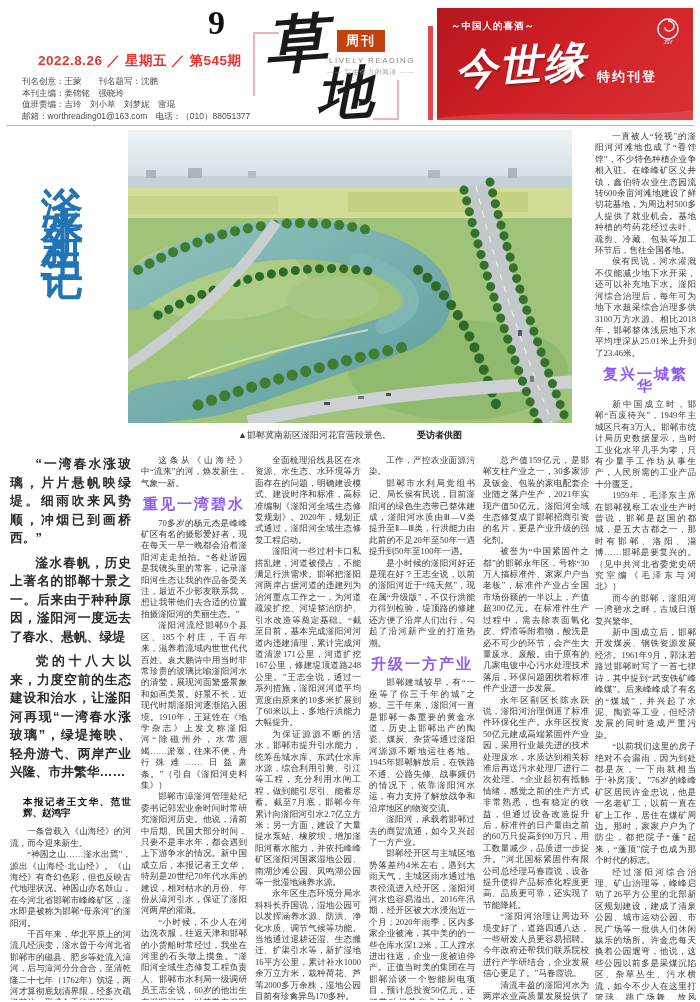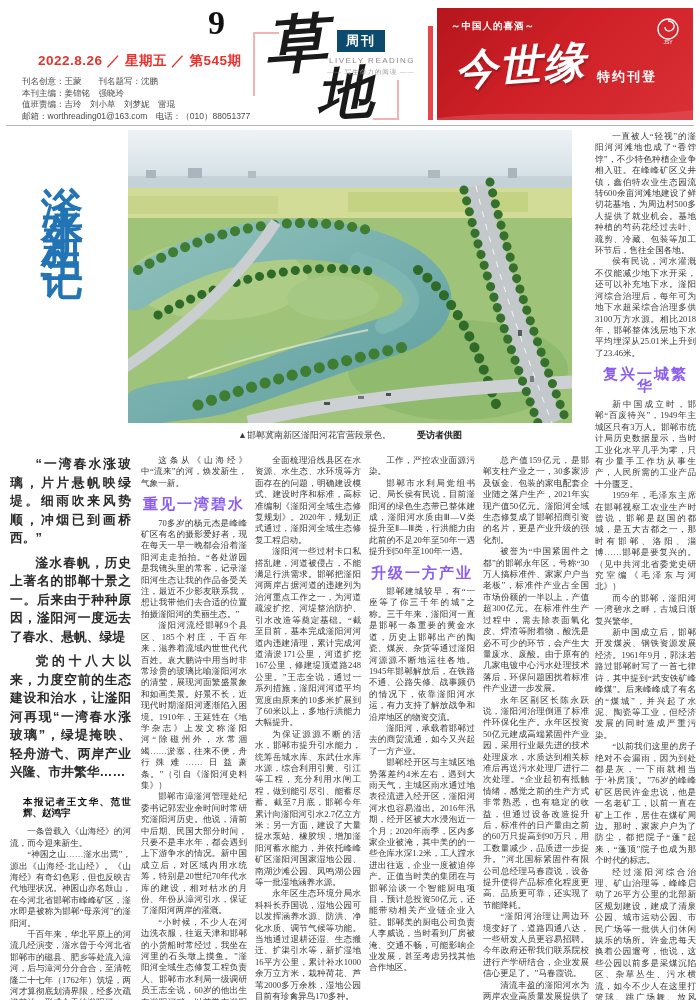--- a/index.html
+++ b/index.html
@@ -23,21 +23,21 @@
   .credits div{white-space:nowrap;}
 
   
   .weekly{position:absolute;left:253px;top:4px;width:172px;height:118px;}
   .bracket-tl{position:absolute;left:0;top:28px;width:26px;height:64px;border-left:2px solid #f3b2b4;border-top:2px solid #f3b2b4;}
   .bracket-br{position:absolute;right:26px;bottom:2px;width:26px;height:40px;border-right:2px solid #f3b2b4;border-bottom:2px solid #f3b2b4;}
   .cao{position:absolute;left:12px;top:-2px;font-size:62px;font-weight:bold;font-style:italic;color:#1a1a1a;
        font-family:"Liberation Serif",serif;transform:rotate(-4deg);}
   .di{position:absolute;left:64px;top:52px;font-size:56px;font-weight:bold;font-style:italic;color:#1a1a1a;
       font-family:"Liberation Serif",serif;transform:rotate(-3deg);}
-  .zhoukan{position:absolute;left:84px;top:26px;width:48px;height:22px;background:#0c4a6e;color:#fff;
+  .zhoukan{position:absolute;left:84px;top:26px;width:48px;height:22px;background:#c2410c;color:#fff;
            font-size:13px;font-weight:bold;text-align:center;line-height:22px;letter-spacing:2px;
            font-family:"Liberation Sans",sans-serif;}
   .lively{position:absolute;left:76px;top:52px;font-size:8px;letter-spacing:1.5px;color:#8a8a8a;
           font-family:"Liberation Sans",sans-serif;white-space:nowrap;}
   .tagline{position:absolute;left:74px;top:64px;font-size:6.5px;letter-spacing:1px;color:#9a9a9a;white-space:nowrap;}
   .redbar-v{position:absolute;left:428px;top:26px;width:5px;height:94px;background:#e4474c;}
 
   
   .ad{position:absolute;left:437px;top:8px;width:256px;height:112px;
       background:linear-gradient(135deg,#b5161d 0%,#cf2027 45%,#d93036 100%);overflow:hidden;}
@@ -187,32 +187,33 @@
       <p class="byline" data-name="byline">本报记者王文华、范世辉、赵鸿宇</p>
       <p class="body-p" data-name="body-paragraph">一条曾载入《山海经》的河流，而今迎来新生。</p>
       <p class="body-p" data-name="body-paragraph">“神囷之山……滏水出焉”，源出《山海经·北山经》。《山海经》有奇幻色彩，但也反映古代地理状况。神囷山亦名鼓山，在今河北省邯郸市峰峰矿区，滏水即是被称为邯郸“母亲河”的滏阳河。</p>
       <p class="body-p" data-name="body-paragraph">千百年来，华北平原上的河流几经演变，滏水曾于今河北省邯郸市的磁县、肥乡等处流入漳河，后与漳河分分合合，至清乾隆二十七年（1762年）筑堤，两河才算彻底划清界限，经多次疏浚整治，形成今天的滏阳河。</p>
     </div>
   <div id="col2" class="col" data-name="text-column-2">
       <p class="body-p" data-name="body-paragraph">这条从《山海经》中“流来”的河，焕发新生，气象一新。</p>
       <div class="sec-head" data-name="section-headline">重见一湾碧水</div>
       <p class="body-p" data-name="body-paragraph">70多岁的杨元杰是峰峰矿区有名的摄影爱好者，现在每天一早一晚都会沿着滏阳河走走拍拍。“各处游园是我镜头里的常客，记录滏阳河生态让我的作品备受关注，最近不少影友联系我，想让我带他们去合适的位置拍摄滏阳河的美丽生态。”</p>
       <p class="body-p" data-name="body-paragraph">滏阳河流经邯郸9个县区、185个村庄，千百年来，滋养着流域内世世代代百姓。袁大鹏诗中用当时非常珍贵的玻璃比喻滏阳河水的清莹，展现河面繁盛景象和如画美景。好景不长，近现代时期滏阳河逐渐陷入困境。1910年，王延甡在《地学杂志》上发文称滏阳河“除磁州外，水常涸竭……淤塞，往来不便，舟行殊难……日益萧条。”（引自《滏阳河史料集》）</p>
-      <p class="body-p" data-name="body-paragraph">邯郸市漳滏河管理处纪委书记郭宏业余时间时常研究滏阳河历史。他说，清前中后期、民国大部分时间，只要不是丰水年，都会遇到上下游争水的情况。新中国成立后，对区域内用水统筹，特别是20世纪70年代水库的建设，相对枯水的月份、年份从漳河引水，保证了滏阳河两岸的灌溉。</p>
+      <p class="body-p" data-name="body-paragraph">邯郸市漳滏河管理处纪委书记郭宏业余时间时常研究滏阳河历史。他说，清前中后期、民国大部分时间，只要不是丰水年，都会遇到上下游争水的情况。新中国成立后，本报记者王文华，特别是20世纪70年代水库的建设，相对枯水的月份、年份从漳河引水，保证了滏阳河两岸的灌溉。</p>
       <p class="body-p" data-name="body-paragraph">“小时候，不少人在河边洗衣服，往返天津和邯郸的小货船时常经过，我坐在河里的石头墩上摸鱼。”滏阳河全域生态修复工程负责人、邯郸市水利局一级调研员王志全说，60岁的他出生在滏阳河畔，以前常在滏阳河玩。</p>
     </div>
   <div id="col3" class="col" data-name="text-column-3">
       <p class="body-p" data-name="body-paragraph">全面梳理沿线县区在水资源、水生态、水环境等方面存在的问题，明确建设模式、建设时序和标准，高标准编制《滏阳河全域生态修复规划》。2020年，规划正式通过，滏阳河全域生态修复工程启动。</p>
       <p class="body-p" data-name="body-paragraph">滏阳河一些过村卡口私搭乱建，河道被侵占，不能满足行洪需求。邯郸把滏阳河两岸占据河道的违建列为治河重点工作之一，为河道疏浚扩挖、河堤整治防护、引水改造等奠定基础。“截至目前，基本完成滏阳河河道内违建清理，累计完成河道清淤171公里，河道扩挖167公里，修建堤顶道路248公里。”王志全说，通过一系列措施，滏阳河河道平均宽度由原来的10多米扩展到了60米以上，多地行洪能力大幅提升。</p>
       <p class="body-p" data-name="body-paragraph">为保证源源不断的活水，邯郸市提升引水能力，统筹岳城水库、东武仕水库水源，综合利用引黄、引江等工程，充分利用水闸工程，做到能引尽引、能蓄尽蓄。截至7月底，邯郸今年累计向滏阳河引水2.7亿立方米；另一方面，建设了大量提水泵站、橡胶坝，增加滏阳河蓄水能力，并依托峰峰矿区滏阳河国家湿地公园、南湖沙滩公园、凤鸣湖公园等一批湿地涵养水源。</p>
       <p class="body-p" data-name="body-paragraph">永年区生态环境分局水科科长乔国说，湿地公园可以发挥涵养水源、防洪、净化水质、调节气候等功能。当地通过退耕还湿、生态搬迁、扩渠引水等，新扩湿地16平方公里，累计补水1000余万立方米，栽种荷花、芦苇2000多万余株，湿地公园目前有珍禽异鸟170多种。</p>
     </div>
   <div id="col4" class="col" data-name="text-column-4">
       <p class="body-p" data-name="body-paragraph">工作，严控农业面源污染。</p>
       <p class="body-p" data-name="body-paragraph">邯郸市水利局党组书记、局长侯有民说，目前滏阳河的绿色生态带已整体建成，滏阳河水质由Ⅲ—Ⅴ类提升至Ⅱ—Ⅲ类，行洪能力由此前的不足20年至50年一遇提升到50年至100年一遇。</p>
+      <p class="body-p" data-name="body-paragraph">是小时候的滏阳河好还是现在好？王志全说，以前的滏阳河近于“纯天然”，现在属“升级版”，不仅行洪能力得到检验，堤顶路的修建还方便了沿岸人们出行，勾起了沿河新产业的打造热潮。</p>
       <div class="sec-head" data-name="section-headline">升级一方产业</div>
       <p class="body-p" data-name="body-paragraph">邯郸建城较早，有“一座等了你三千年的城”之称。三千年来，滏阳河一直是邯郸一条重要的黄金水道，历史上邯郸出产的陶瓷、煤炭、杂货等通过滏阳河源源不断地运往各地。1945年邯郸解放后，在铁路不通、公路失修、战事频仍的情况下，依靠滏阳河水运，有力支持了解放战争和沿岸地区的物资交流。</p>
       <p class="body-p" data-name="body-paragraph">滏阳河，承载着邯郸过去的商贸流通，如今又兴起了一方产业。</p>
       <p class="body-p" data-name="body-paragraph">邯郸经开区与主城区地势落差约4米左右，遇到大雨天气，主城区雨水通过地表径流进入经开区，滏阳河河水也容易溢出。2016年汛期，经开区被大水浸泡近一个月；2020年雨季，区内多家企业被淹，其中美的的一些仓库水深1.2米，工人蹚水进出往返，企业一度被迫停产。正值当时美的集团在与邯郸洽谈一个智能厨电项目，预计总投资50亿元，还能带动相关产业链企业入驻。邯郸美的厨电公司负责人李威说，当时看到厂房被淹、交通不畅，可能影响企业发展，甚至考虑另找其他合作地区。</p>
     </div>
   <div id="col5" class="col" data-name="text-column-5">
       <p class="body-p" data-name="body-paragraph">总产值159亿元，是邯郸支柱产业之一，30多家涉及钣金、包装的家电配套企业随之落户生产，2021年实现产值50亿元。滏阳河全域生态修复成了邯郸招商引资的名片，更是产业升级的强化剂。</p>
       <p class="body-p" data-name="body-paragraph">被誉为“中国紧固件之都”的邯郸永年区，号称“30万人搞标准件、家家户户当老板”，标准件产业占全国市场份额的一半以上，产值超300亿元。在标准件生产过程中，需去除表面氧化皮、焊渣等附着物，酸洗是必不可少的环节，会产生大量废水、废酸。由于原有的几家电镀中心污水处理技术落后，环保问题困扰着标准件产业进一步发展。</p>
       <p class="body-p" data-name="body-paragraph">永年区副区长陈永跃说，滏阳河治理倒逼了标准件环保化生产。永年区投资50亿元建成高端紧固件产业园，采用行业最先进的技术处理废水，水质达到相关标准后再送污水处理厂进行二次处理。“企业起初有抵触情绪，感觉之前的生产方式非常熟悉，也有稳定的收益，但通过设备改造提升后，标准件的日产量由之前的60万只提高到90万只，用工数量减少，品质进一步提升。”河北国标紧固件有限公司总经理马春霞说，设备提升使得产品标准化程度更高、品质更可靠，还实现了节能降耗。</p>
       <p class="body-p" data-name="body-paragraph">“滏阳河治理让周边环境变好了，道路四通八达，一些研发人员更容易招聘。今年政府还帮我们联系院校进行产学研结合，企业发展信心更足了。”马春霞说。</p>

